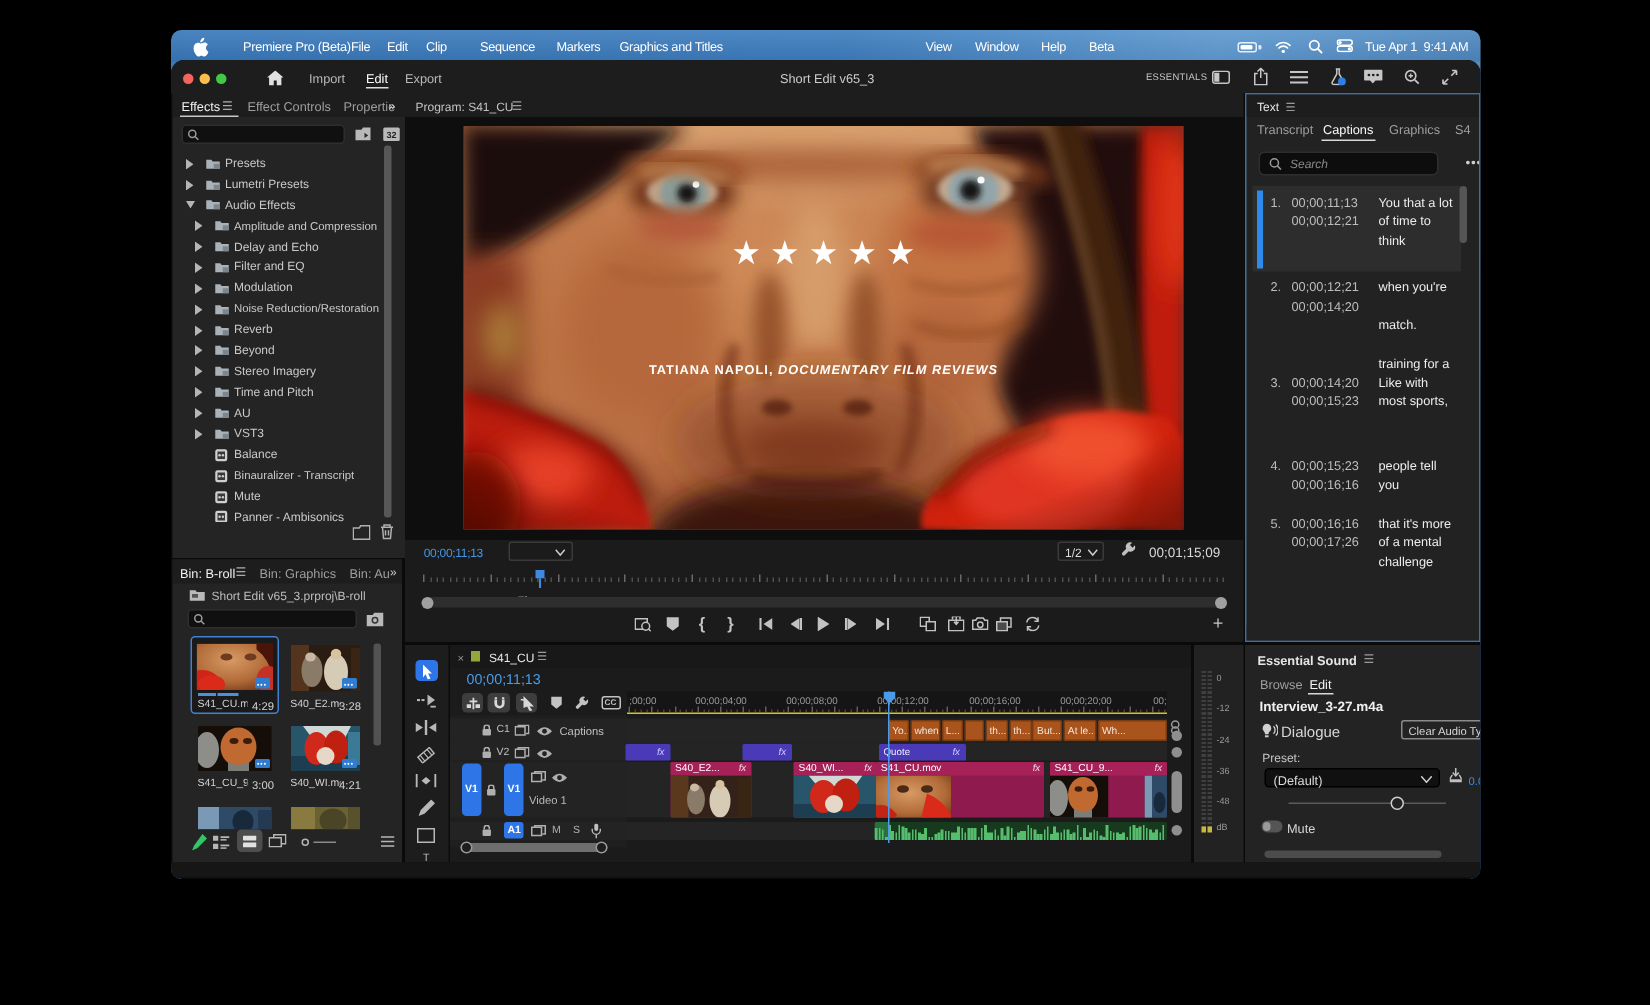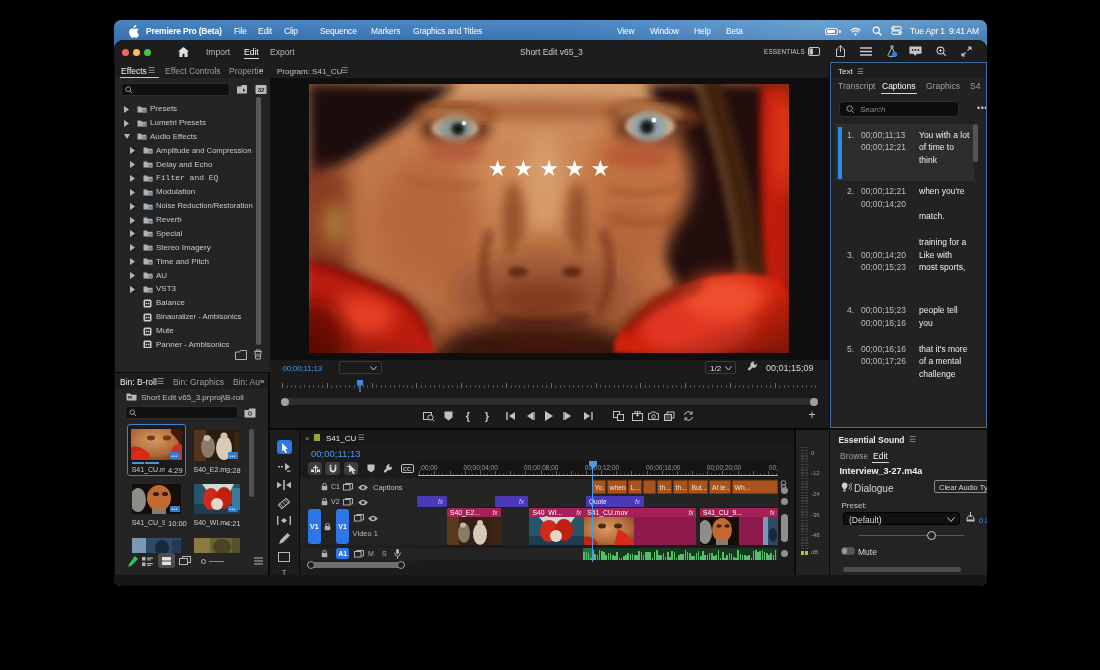--- a/index.html
+++ b/index.html
@@ -37,21 +37,21 @@
 </style>
 </head>
 <body>
 <div id="stage">
 <div id="screen">
 
   <div id="menubar">
     <svg class="abs" style="left:14px; top:4.5px;" width="11" height="13" viewBox="0 0 11 13">
           <path fill="#fff" d="M7.5 2.1c.5-.6.8-1.4.7-2.1-.7 0-1.5.5-2 1.1-.4.5-.8 1.3-.7 2 .8.1 1.5-.4 2-1zM9.3 6.9c0-1.5 1.2-2.2 1.3-2.3-.7-1-1.8-1.2-2.2-1.2-.9-.1-1.8.6-2.3.6-.5 0-1.2-.6-2-.5-1 0-2 .6-2.5 1.5-1.1 1.9-.3 4.7.8 6.2.5.7 1.1 1.6 1.9 1.5.8 0 1.1-.5 2-.5s1.2.5 2 .5 1.4-.7 1.9-1.5c.6-.8.8-1.7.8-1.7s-1.6-.6-1.7-2.6z"></path>
         </svg>
-    <div class="mi" style="left:32px; font-weight:bold;">Premiere Pro (Beta)</div>
+    <div class="mi" style="left:48px; font-weight:normal;">Premiere Pro (Beta)</div>
     <div class="mi" style="left:120px;">File</div>
     <div class="mi" style="left:144px;">Edit</div>
     <div class="mi" style="left:170px;">Clip</div>
     <div class="mi" style="left:206px;">Sequence</div>
     <div class="mi" style="left:257px;">Markers</div>
     <div class="mi" style="left:299px;">Graphics and Titles</div>
     <div class="mi" style="left:503px;">View</div>
     <div class="mi" style="left:536px;">Window</div>
     <div class="mi" style="left:580px;">Help</div>
     <div class="mi" style="left:612px;">Beta</div>
@@ -196,21 +196,21 @@
               <rect x="5.5" y="4.2" width="4" height="3.3" fill="#7d858d"></rect>
             </svg>
             <div class="t" style="left:41px;top:62.599999999999994px;font-size:8px;color:#c9c9c9;">Delay and Echo</div>
       <svg class="abs" style="left:15px;top:77.9px;" width="5" height="7" viewBox="0 0 5 7">
               <path d="M0 0l5 3.5L0 7z" fill="#b5b5b5"></path>
             </svg>
             <svg class="abs" style="left:28px;top:76.9px;" width="10" height="8" viewBox="0 0 10 8">
               <path d="M0.5 1.5h3.4l.9 1.2h4.7v4.8H.5z" fill="#a9b1b9"></path>
               <rect x="5.5" y="4.2" width="4" height="3.3" fill="#7d858d"></rect>
             </svg>
-            <div class="t" style="left:41px;top:76.4px;font-size:8px;color:#c9c9c9;font-family:Liberation Mono, monospace;">Filter and EQ</div>
+            <div class="t" style="left:41px;top:76.4px;font-size:8px;color:#c9c9c9;">Filter and EQ</div>
       <svg class="abs" style="left:15px;top:91.8px;" width="5" height="7" viewBox="0 0 5 7">
               <path d="M0 0l5 3.5L0 7z" fill="#b5b5b5"></path>
             </svg>
             <svg class="abs" style="left:28px;top:90.8px;" width="10" height="8" viewBox="0 0 10 8">
               <path d="M0.5 1.5h3.4l.9 1.2h4.7v4.8H.5z" fill="#a9b1b9"></path>
               <rect x="5.5" y="4.2" width="4" height="3.3" fill="#7d858d"></rect>
             </svg>
             <div class="t" style="left:41px;top:90.3px;font-size:8px;color:#c9c9c9;">Modulation</div>
       <svg class="abs" style="left:15px;top:105.7px;" width="5" height="7" viewBox="0 0 5 7">
               <path d="M0 0l5 3.5L0 7z" fill="#b5b5b5"></path>
@@ -228,21 +228,21 @@
               <rect x="5.5" y="4.2" width="4" height="3.3" fill="#7d858d"></rect>
             </svg>
             <div class="t" style="left:41px;top:118.1px;font-size:8px;color:#c9c9c9;">Reverb</div>
       <svg class="abs" style="left:15px;top:133.4px;" width="5" height="7" viewBox="0 0 5 7">
               <path d="M0 0l5 3.5L0 7z" fill="#b5b5b5"></path>
             </svg>
             <svg class="abs" style="left:28px;top:132.4px;" width="10" height="8" viewBox="0 0 10 8">
               <path d="M0.5 1.5h3.4l.9 1.2h4.7v4.8H.5z" fill="#a9b1b9"></path>
               <rect x="5.5" y="4.2" width="4" height="3.3" fill="#7d858d"></rect>
             </svg>
-            <div class="t" style="left:41px;top:131.9px;font-size:8px;color:#c9c9c9;">Special</div>
+            <div class="t" style="left:41px;top:131.9px;font-size:8px;color:#c9c9c9;">Beyond</div>
       <svg class="abs" style="left:15px;top:147.3px;" width="5" height="7" viewBox="0 0 5 7">
               <path d="M0 0l5 3.5L0 7z" fill="#b5b5b5"></path>
             </svg>
             <svg class="abs" style="left:28px;top:146.3px;" width="10" height="8" viewBox="0 0 10 8">
               <path d="M0.5 1.5h3.4l.9 1.2h4.7v4.8H.5z" fill="#a9b1b9"></path>
               <rect x="5.5" y="4.2" width="4" height="3.3" fill="#7d858d"></rect>
             </svg>
             <div class="t" style="left:41px;top:145.8px;font-size:8px;color:#c9c9c9;">Stereo Imagery</div>
       <svg class="abs" style="left:15px;top:161.2px;" width="5" height="7" viewBox="0 0 5 7">
               <path d="M0 0l5 3.5L0 7z" fill="#b5b5b5"></path>
@@ -274,21 +274,21 @@
               <circle cx="3.4" cy="4.5" r="0.8" fill="#cfcfcf"></circle>
               <circle cx="5.6" cy="4.5" r="0.8" fill="#cfcfcf"></circle>
             </svg>
             <div class="t" style="left:41px;top:201.3px;font-size:8px;color:#c9c9c9;">Balance</div>
       <svg class="abs" style="left:28px;top:215.6px;" width="9" height="9" viewBox="0 0 9 9">
               <rect x="0.5" y="0.5" width="8" height="8" rx="1.5" fill="#cfcfcf"></rect>
               <rect x="2" y="2" width="5" height="5" fill="#3a3a3a"></rect>
               <circle cx="3.4" cy="4.5" r="0.8" fill="#cfcfcf"></circle>
               <circle cx="5.6" cy="4.5" r="0.8" fill="#cfcfcf"></circle>
             </svg>
-            <div class="t" style="left:41px;top:215.1px;font-size:7.6px;color:#c9c9c9;">Binauralizer - Ambisonics</div>
+            <div class="t" style="left:41px;top:215.1px;font-size:7.6px;color:#c9c9c9;">Binauralizer - Transcript</div>
       <svg class="abs" style="left:28px;top:229.5px;" width="9" height="9" viewBox="0 0 9 9">
               <rect x="0.5" y="0.5" width="8" height="8" rx="1.5" fill="#cfcfcf"></rect>
               <rect x="2" y="2" width="5" height="5" fill="#3a3a3a"></rect>
               <circle cx="3.4" cy="4.5" r="0.8" fill="#cfcfcf"></circle>
               <circle cx="5.6" cy="4.5" r="0.8" fill="#cfcfcf"></circle>
             </svg>
             <div class="t" style="left:41px;top:229.0px;font-size:8px;color:#c9c9c9;">Mute</div>
       <svg class="abs" style="left:28px;top:243.4px;" width="9" height="9" viewBox="0 0 9 9">
               <rect x="0.5" y="0.5" width="8" height="8" rx="1.5" fill="#cfcfcf"></rect>
               <rect x="2" y="2" width="5" height="5" fill="#3a3a3a"></rect>
@@ -377,21 +377,21 @@
               <ellipse cx="6" cy="16" rx="8" ry="12" fill="#8d8d89"></ellipse>
               <ellipse cx="27" cy="14" rx="12" ry="13" fill="#c06a32"></ellipse>
               <ellipse cx="24" cy="10" rx="3" ry="2" fill="#3a1c0c"></ellipse>
               <ellipse cx="33" cy="10" rx="3" ry="2" fill="#3a1c0c"></ellipse>
               <path d="M20 24 Q27 28 34 24 L34 30 20 30z" fill="#7d7d78"></path>
             </svg>
       </div>
       <div class="abs" style="left:55px;top:132.5px;width:9.5px;height:6.5px;background:#2f7cd0;border-radius:1px;"></div>
       <div class="t" style="left:56.2px;top:134.3px;font-size:3px;color:#fff;letter-spacing:.4px;">●●●</div>
       <div class="t" style="left:16.7px;top:146px;font-size:7px;color:#d2d2d2;width:33px;overflow:hidden;height:10px;">S41_CU_9...</div>
-      <div class="t" style="left:53px;top:146px;font-size:7.5px;color:#d2d2d2;">10:00</div>
+      <div class="t" style="left:53px;top:146px;font-size:7.5px;color:#d2d2d2;">3:00</div>
       <div class="abs" style="left:78.5px;top:110.5px;width:46.3px;height:30px;overflow:hidden;">
         <svg width="47" height="30" viewBox="0 0 47 30">
               <rect width="47" height="30" fill="#27566b"></rect>
               <path d="M8 0h32l-4 8H14z" fill="#cfd8d4"></path>
               <rect x="0" y="20" width="47" height="10" fill="#1d3d50"></rect>
               <ellipse cx="17" cy="15" rx="8" ry="11" fill="#d0281a"></ellipse>
               <ellipse cx="30" cy="14" rx="8" ry="11" fill="#c0200f"></ellipse>
               <ellipse cx="23" cy="20" rx="6" ry="6" fill="#e5d8c8"></ellipse>
               <rect x="38" y="4" width="9" height="22" fill="#3a7a96"></rect>
             </svg>
@@ -553,20 +553,21 @@
           <path d="M314,246 Q342,214 392,200" stroke="#4a1206" stroke-width="6" fill="none" filter="url(#f6)"></path>
 
           <path d="M0,176 Q45,186 90,210 Q118,228 126,269 L0,269 Z" fill="#bb1f10" filter="url(#f2)"></path>
           <ellipse cx="52" cy="232" rx="34" ry="20" fill="#e63f26" filter="url(#f9)"></ellipse>
           <ellipse cx="8" cy="252" rx="30" ry="35" fill="#7e1006" filter="url(#f9)"></ellipse>
           <path d="M2,178 Q48,188 92,212 Q116,228 124,252" stroke="#4a1005" stroke-width="5" fill="none" filter="url(#f6)"></path>
           <ellipse cx="235" cy="208" rx="95" ry="42" fill="rgba(110,46,18,0.45)" filter="url(#f14)"></ellipse>
           <rect width="480" height="269" fill="url(#vig)"></rect>
         </svg>
         <div class="t" style="left:0;width:480px;top:72px;text-align:center;color:#fff;font-size:22px;letter-spacing:6px;text-indent:6px;">★★★★★</div>
+        <div class="t" style="left:0;width:480px;top:157px;text-align:center;color:#fff;font-size:8.5px;font-weight:bold;letter-spacing:0.7px;">TATIANA NAPOLI, <i>DOCUMENTARY FILM REVIEWS</i></div>
       </div>
 
       <div class="t" style="left:12.5px;top:301.5px;font-size:8px;letter-spacing:-0.2px;color:#4596e6;">00;00;11;13</div>
       <div class="abs" style="left:69px;top:299px;width:43px;height:13px;background:#1b1b1b;border:1px solid #3a3a3a;border-radius:2px;"></div>
       <div class="t" style="left:75px;top:301.5px;font-size:8px;color:#ddd;margin-top:32px;">Fit</div>
       <svg class="abs" style="left:100px;top:304px;" width="7" height="5" viewBox="0 0 7 5">
             <path d="M0.5 0.5l3 3.5 3-3.5" stroke="#ccc" fill="none"></path>
           </svg>
       <div class="abs" style="left:435px;top:299px;width:31px;height:13px;background:#1b1b1b;border:1px solid #3a3a3a;border-radius:2px;"></div>
       <div class="t" style="left:440px;top:301.5px;font-size:8px;color:#ddd;">1/2</div>
@@ -780,21 +781,21 @@
             <path d="M5.6 5.6l2.4 2.4" stroke="#9a9a9a"></path>
           </svg>
       <div class="t" style="left:29px;top:42px;font-size:8px;color:#8a8a8a;font-style:italic;">Search</div>
       <div class="t" style="left:146px;top:40px;font-size:9px;color:#cfcfcf;letter-spacing:.5px;">•••</div>
 
       <div class="abs" style="left:4px;top:61px;width:139px;height:57px;background:#2d2d2d;"></div>
       <div class="abs" style="left:7px;top:64px;width:3.5px;height:52px;background:#2d8ceb;"></div>
       <div class="cap t" style="left:16px;top:66.5px;">1.</div>
       <div class="cap t" style="left:30px;top:66.5px;">00;00;11;13</div>
       <div class="cap t" style="left:30px;top:79px;">00;00;12;21</div>
-      <div class="capw t" style="left:88px;top:66.5px;">You with a lot</div>
+      <div class="capw t" style="left:88px;top:66.5px;">You that a lot</div>
       <div class="capw t" style="left:88px;top:79px;">of time to</div>
       <div class="capw t" style="left:88px;top:91.5px;">think</div>
       <div class="cap t" style="left:16px;top:123px;">2.</div>
       <div class="cap t" style="left:30px;top:123px;">00;00;12;21</div>
       <div class="cap t" style="left:30px;top:135.5px;">00;00;14;20</div>
       <div class="capw t" style="left:88px;top:123px;">when you're</div>
       <div class="capw t" style="left:88px;top:135.5px;margin-top:38px;">training for a</div>
       <div class="capw t" style="left:88px;top:148px;">match.</div>
       <div class="cap t" style="left:16px;top:186.5px;">3.</div>
       <div class="cap t" style="left:30px;top:186.5px;">00;00;14;20</div>

